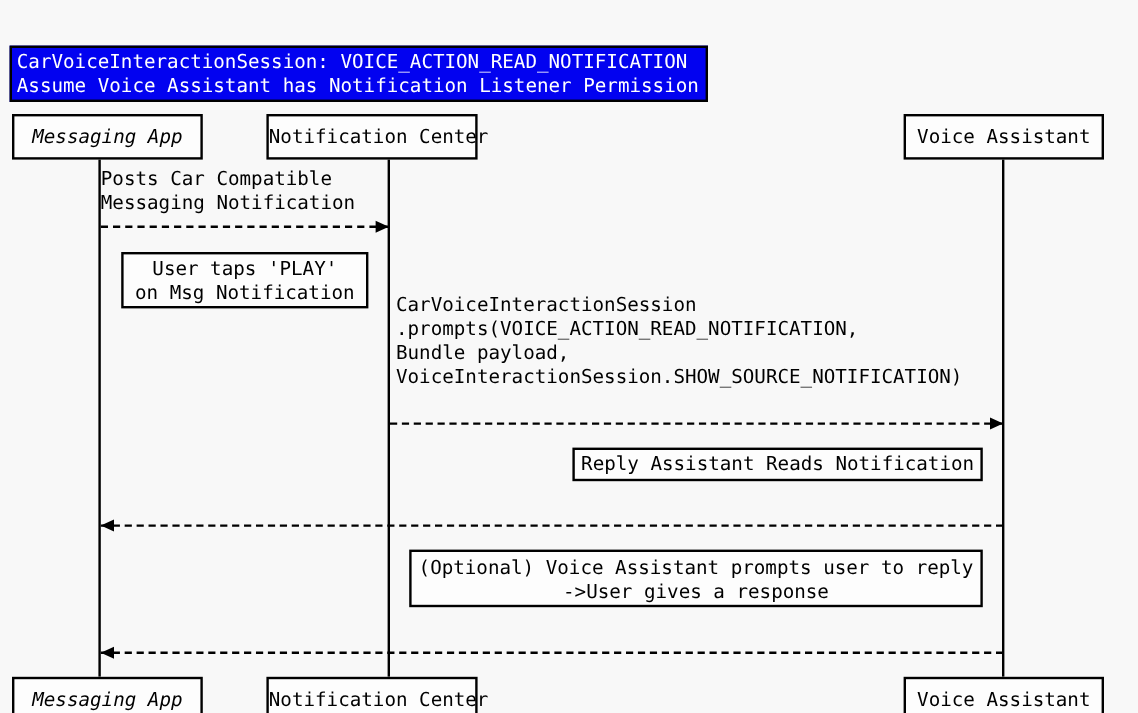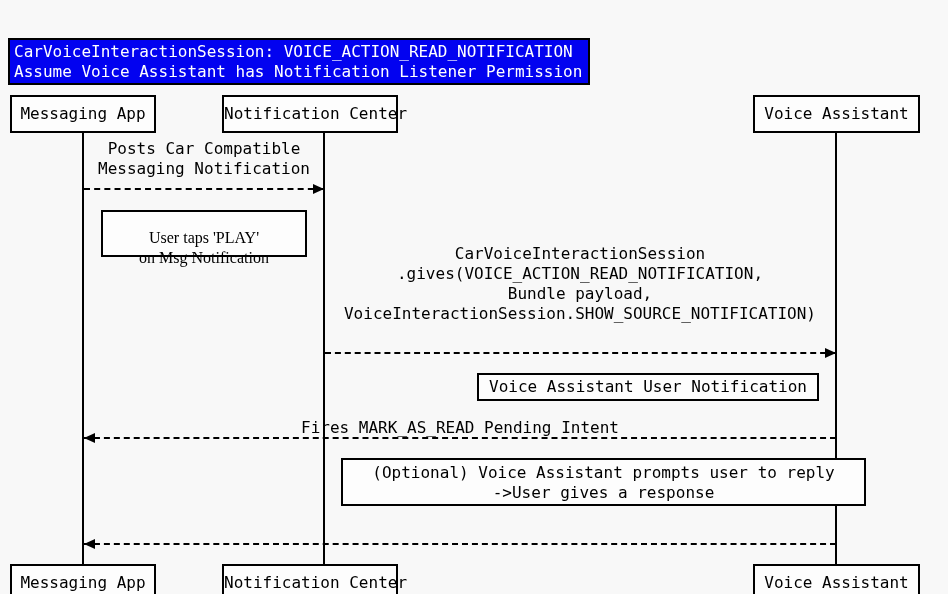--- a/index.html
+++ b/index.html
@@ -33,40 +33,39 @@
   .pbox {
     position: absolute;
     box-sizing: border-box;
     height: 38px;
     border: 2px solid var(--line, #000);
     background: var(--box-bg, #fdfdfd);
     text-align: center;
     line-height: 34px;
     white-space: pre;
   }
-  .pbox.messaging     { left: 10px;  width: 146px; }
+  .pbox.messaging     { left: 10px;  width: 159px; font-style: italic; }
   .pbox.notification  { left: 222px; width: 176px; }
   .pbox.voice         { left: 753px; width: 167px; }
   .pbox.top    { top: 67px; }
   .pbox.bottom { top: 536px; }
 
   .lifeline {
     position: absolute;
     top: 105px;
     width: 2px;
     height: 431px;
     background: var(--line, #000);
   }
   .lifeline.messaging    { left: 82px; }
   .lifeline.notification { left: 323px; }
   .lifeline.voice        { left: 835px; }
 
   .msg-label {
     position: absolute;
-    text-align: center;
     line-height: 20px;
     white-space: pre;
   }
   .label-post  { left: 84px;  top: 111px; width: 240px; }
   .label-show  { left: 330px; top: 216px; width: 500px; }
   .label-mark  { left: 160px; top: 390px; width: 600px; }
   .label-reply { left: 60px;  top: 496px; width: 800px; }
 
   .arrow {
     position: absolute;
@@ -90,23 +89,23 @@
 
   .note {
     position: absolute;
     box-sizing: border-box;
     border: 2px solid var(--line, #000);
     background: var(--box-bg, #fdfdfd);
     text-align: center;
     line-height: 20px;
     white-space: pre;
   }
-  .note-taps    { left: 101px; top: 182px; width: 206px; height: 47px; padding-top: 16px; font-family: Liberation Serif, serif; }
+  .note-taps    { left: 101px; top: 182px; width: 206px; height: 47px; padding-top: 2px; }
   .note-reads   { left: 477px; top: 345px; width: 342px; height: 28px; line-height: 24px; }
-  .note-optional{ left: 341px; top: 430px; width: 525px; height: 48px; padding-top: 3px; }
+  .note-optional{ left: 341px; top: 430px; width: 478px; height: 48px; padding-top: 3px; }
 </style>
 </head>
 <body>
 
 <div class="canvas">
 
   <div class="title">CarVoiceInteractionSession: VOICE_ACTION_READ_NOTIFICATION
 Assume Voice Assistant has Notification Listener Permission</div>
 
   <div class="pbox top messaging">Messaging App</div>
@@ -120,30 +119,29 @@
   <div class="msg-label label-post">Posts Car Compatible
 Messaging Notification</div>
   <div class="arrow arrow-post">
     <span class="head right"></span>
   </div>
 
   <div class="note note-taps">User taps 'PLAY'
 on Msg Notification</div>
 
   <div class="msg-label label-show">CarVoiceInteractionSession
-.gives(VOICE_ACTION_READ_NOTIFICATION,
+.prompts(VOICE_ACTION_READ_NOTIFICATION,
 Bundle payload,
 VoiceInteractionSession.SHOW_SOURCE_NOTIFICATION)</div>
   <div class="arrow arrow-show">
     <span class="head right"></span>
   </div>
 
-  <div class="note note-reads">Voice Assistant User Notification</div>
+  <div class="note note-reads">Reply Assistant Reads Notification</div>
 
-  <div class="msg-label label-mark">Fires MARK_AS_READ Pending Intent</div>
   <div class="arrow arrow-mark">
     <span class="head left"></span>
   </div>
 
   <div class="note note-optional">(Optional) Voice Assistant prompts user to reply
 -&gt;User gives a response</div>
 
   <div class="arrow arrow-reply">
     <span class="head left"></span>
   </div>

